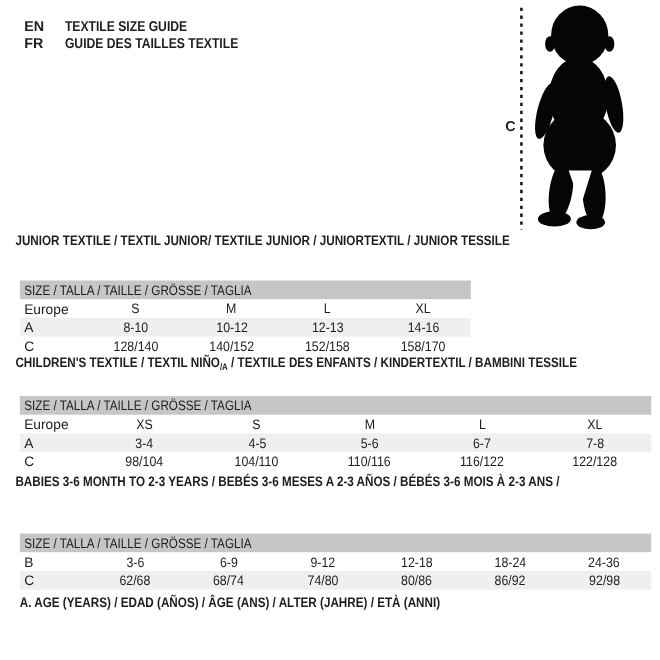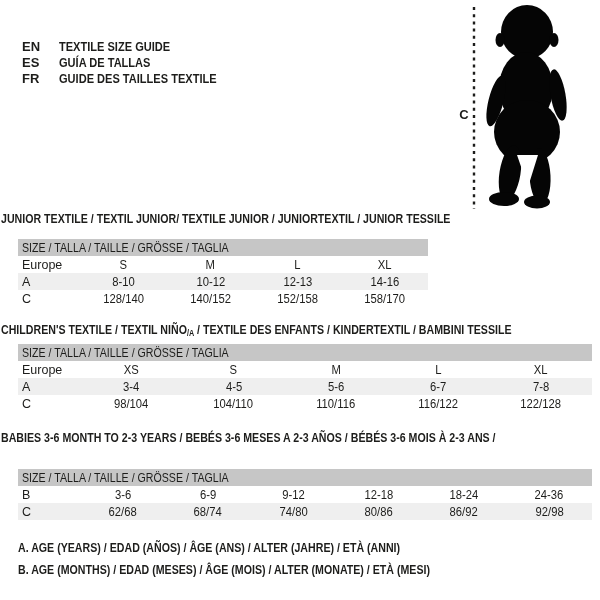--- a/index.html
+++ b/index.html
@@ -16,58 +16,54 @@
     color:var(--ink);
     font-family:"Liberation Sans",sans-serif;
     position:relative;
     overflow:hidden;
   }
   .abs{position:absolute;}
   .cond{display:inline-block;transform:scaleX(0.85);transform-origin:0 50%;white-space:nowrap;}
   .cond-c{display:inline-block;transform:scaleX(0.9);transform-origin:50% 50%;white-space:nowrap;}
 
   
-  .lang-block{left:22px;top:15px;font-weight:700;font-size:13px;margin-top:23px;}
+  .lang-block{left:22px;top:15px;font-weight:700;font-size:13px;}
   .lang-row{display:flex;height:16px;align-items:center;}
   .lang-code{width:37px;flex:0 0 37px;}
 
   
   .fig-svg{left:450px;top:3px;width:135px;height:210px;}
   .baby-shape{fill:var(--silhouette);}
   .notch{fill:var(--page-bg);}
   .dash{stroke:var(--ink);stroke-width:2.4;stroke-dasharray:3 4.2;fill:none;}
   .height-label{left:456px;top:107px;width:16px;text-align:center;font-weight:700;font-size:13px;}
 
   
-  .sec-title{left:1px;font-weight:700;font-size:12.5px;line-height:14px;}
+  .sec-title{left:14px;font-weight:700;font-size:12.5px;line-height:14px;}
   .sub{font-size:8.5px;vertical-align:-2px;}
 
   
   .tbl{left:18px;font-size:12.5px;}
   .tr{display:flex;height:17px;align-items:center;}
-  .hdr-band{background:var(--table-header-bg);padding-left:4px;font-size:12.5px;}
+  .hdr-band{background:var(--table-header-bg);padding-left:4px;font-size:12.5px;margin-top:16px;}
   .row-shaded{background:var(--row-alt-bg);}
   .label-cell{width:62px;flex:0 0 62px;padding-left:4px;}
   .val-cell{flex:1;text-align:center;}
 
   
   .legend{left:18px;top:541px;font-weight:700;font-size:12.5px;}
   .legend div{height:16px;margin-bottom:6px;}
 </style>
 </head>
 <body>
 
 <div class="abs lang-block">
   <div class="lang-row">
     <span class="lang-code">EN</span>
     <span class="cond">TEXTILE SIZE GUIDE</span>
-  </div>
-  <div class="lang-row">
-    <span class="lang-code">ES</span>
-    <span class="cond">GUÍA DE TALLAS</span>
   </div>
   <div class="lang-row">
     <span class="lang-code">FR</span>
     <span class="cond">GUIDE DES TAILLES TEXTILE</span>
   </div>
 </div>
 
 <span class="abs height-label">C</span>
 <svg class="abs fig-svg" viewBox="0 0 135 210" xmlns="http://www.w3.org/2000/svg">
   <line class="dash" x1="24" y1="4" x2="24" y2="206"></line>
@@ -172,14 +168,13 @@
     <span class="val-cell"><span class="cond-c">68/74</span></span>
     <span class="val-cell"><span class="cond-c">74/80</span></span>
     <span class="val-cell"><span class="cond-c">80/86</span></span>
     <span class="val-cell"><span class="cond-c">86/92</span></span>
     <span class="val-cell"><span class="cond-c">92/98</span></span>
   </div>
 </div>
 
 <div class="abs legend">
   <div><span class="cond">A. AGE (YEARS) / EDAD (AÑOS) / ÂGE (ANS) / ALTER (JAHRE) / ETÀ (ANNI)</span></div>
-  <div><span class="cond">B. AGE (MONTHS) / EDAD (MESES) / ÂGE (MOIS) / ALTER (MONATE) / ETÀ (MESI)</span></div>
 </div>
 
 </body></html>

